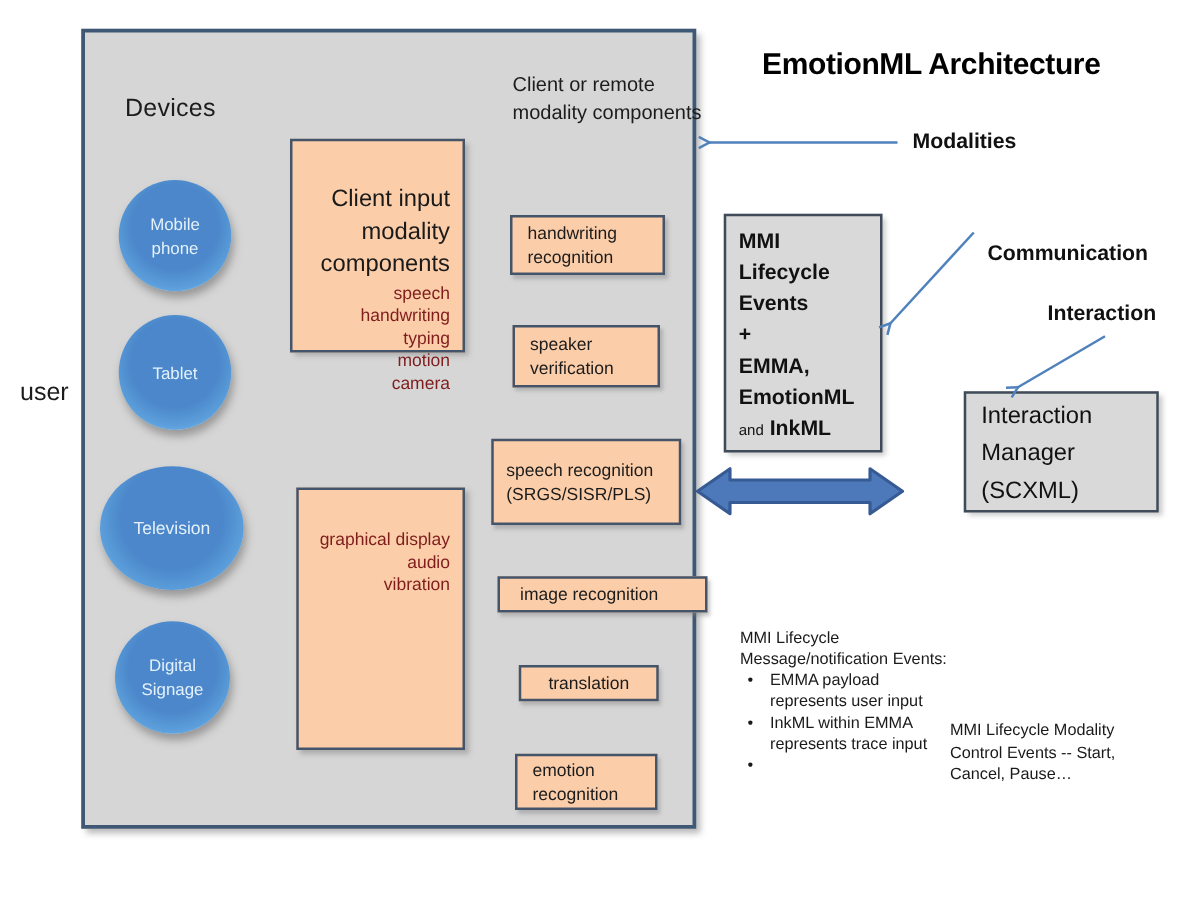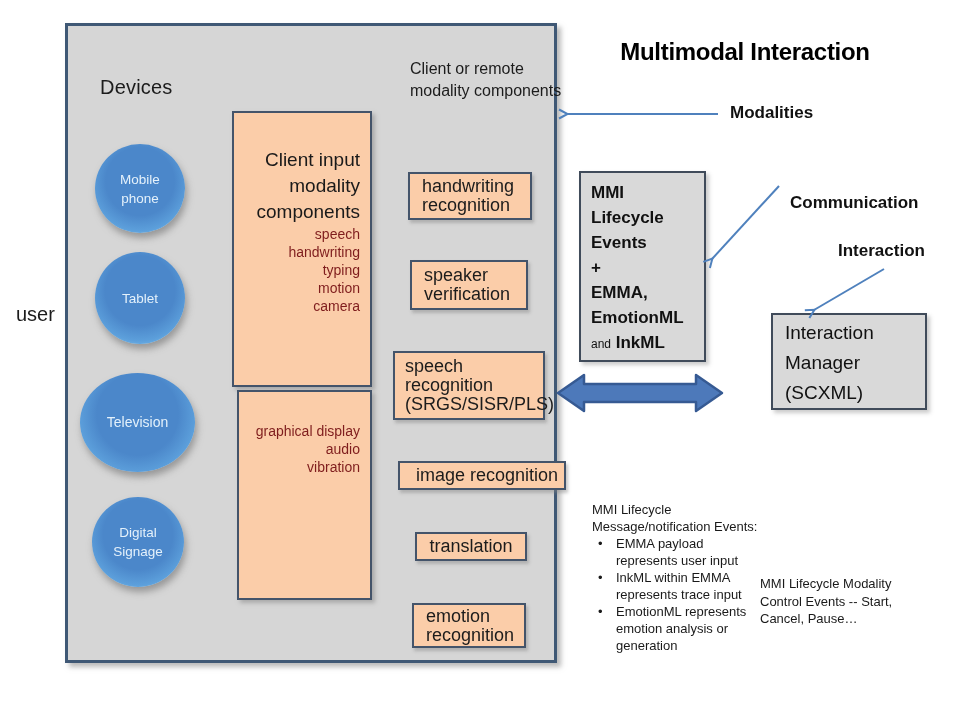--- a/index.html
+++ b/index.html
@@ -34,36 +34,36 @@
   .dev-3 { left: 92px;  top: 497px; width: 92px;  height: 90px; }
   .device-ellipse .lbl { width: 75%; }
 
   
   .component-box {
     background: #FBCDA9;
     border: 2px solid #44546A;
     box-shadow: 3px 3px 4px rgba(130,130,130,0.5);
     text-align: right;
   }
-  .input-box  { left: 232px; top: 111px; width: 140px; height: 276px; padding: 34px 10px 0 6px; }
+  .input-box  { left: 232px; top: 111px; width: 140px; height: 171px; padding: 34px 10px 0 6px; }
   .output-box { left: 237px; top: 390px; width: 135px; height: 210px; padding: 30px 10px 0 6px; }
   .component-title { font-size: 19px; line-height: 26px; color: #1a1a1a; }
   .component-item  { font-size: 14px; line-height: 18px; color: #7f1d1d; }
 
   
   .modality-heading {
     left: 410px; top: 58px; width: 152px;
     font-size: 16px; line-height: 22px;
   }
   .modality-box {
     background: #FBCDA9;
     border: 2px solid #44546A;
     box-shadow: 2px 3px 3px rgba(130,130,130,0.45);
     display: flex; align-items: center;
-    font-size: 18px; line-height: 19px;
+    font-size: 14px; line-height: 19px;
     padding-left: 12px;
   }
   .mod-0 { left: 408px; top: 172px; width: 124px; height: 48px; }
   .mod-1 { left: 410px; top: 260px; width: 118px; height: 50px; }
   .mod-2 { left: 393px; top: 351px; width: 152px; height: 69px; padding-left: 10px; }
   .mod-3 { left: 398px; top: 461px; width: 168px; height: 29px; padding-left: 16px; }
   .mod-4 { left: 415px; top: 532px; width: 112px; height: 29px; padding-left: 0; justify-content: center; }
   .mod-5 { left: 412px; top: 603px; width: 114px; height: 45px; }
 
   
@@ -156,21 +156,21 @@
 <div class="abs modality-box mod-3">
   <span>image recognition</span>
 </div>
 <div class="abs modality-box mod-4">
   <span>translation</span>
 </div>
 <div class="abs modality-box mod-5">
   <span>emotion recognition</span>
 </div>
 
-<div class="abs main-title">Multimodal Interaction</div>
+<div class="abs main-title">EmotionML Architecture</div>
 
 <div class="abs callout callout-modalities">Modalities</div>
 <div class="abs callout callout-communication">Communication</div>
 <div class="abs callout callout-interaction">Interaction</div>
 
 <div class="abs mmi-box">
   <div class="mmi-line">MMI</div>
   <div class="mmi-line">Lifecycle</div>
   <div class="mmi-line">Events</div>
   <div class="mmi-line">+</div>
@@ -191,21 +191,20 @@
   <div class="bullet-row">
     <span class="bullet-marker">•</span>
     <span class="bullet-text">EMMA payload represents user input</span>
   </div>
   <div class="bullet-row">
     <span class="bullet-marker">•</span>
     <span class="bullet-text">InkML within EMMA represents trace input</span>
   </div>
   <div class="bullet-row">
     <span class="bullet-marker">•</span>
-    <span class="bullet-text">EmotionML represents emotion analysis or generation</span>
   </div>
 </div>
 
 <div class="abs note note-2">MMI Lifecycle Modality Control Events -- Start, Cancel, Pause…</div>
 
 <svg class="abs overlay" width="960" height="720" viewBox="0 0 960 720" xmlns="http://www.w3.org/2000/svg">
   <defs>
     <marker id="chev" markerWidth="14" markerHeight="14" refX="3" refY="6" orient="auto" markerUnits="userSpaceOnUse">
       <path d="M11,1.5 L2.5,6 L11,10.5" fill="none" stroke="#4F81BD" stroke-width="2"></path>
     </marker>

